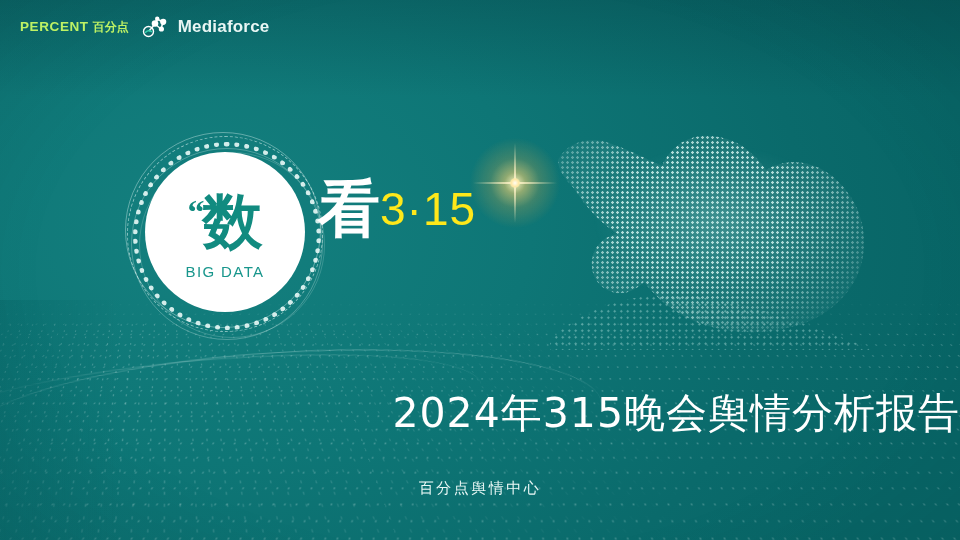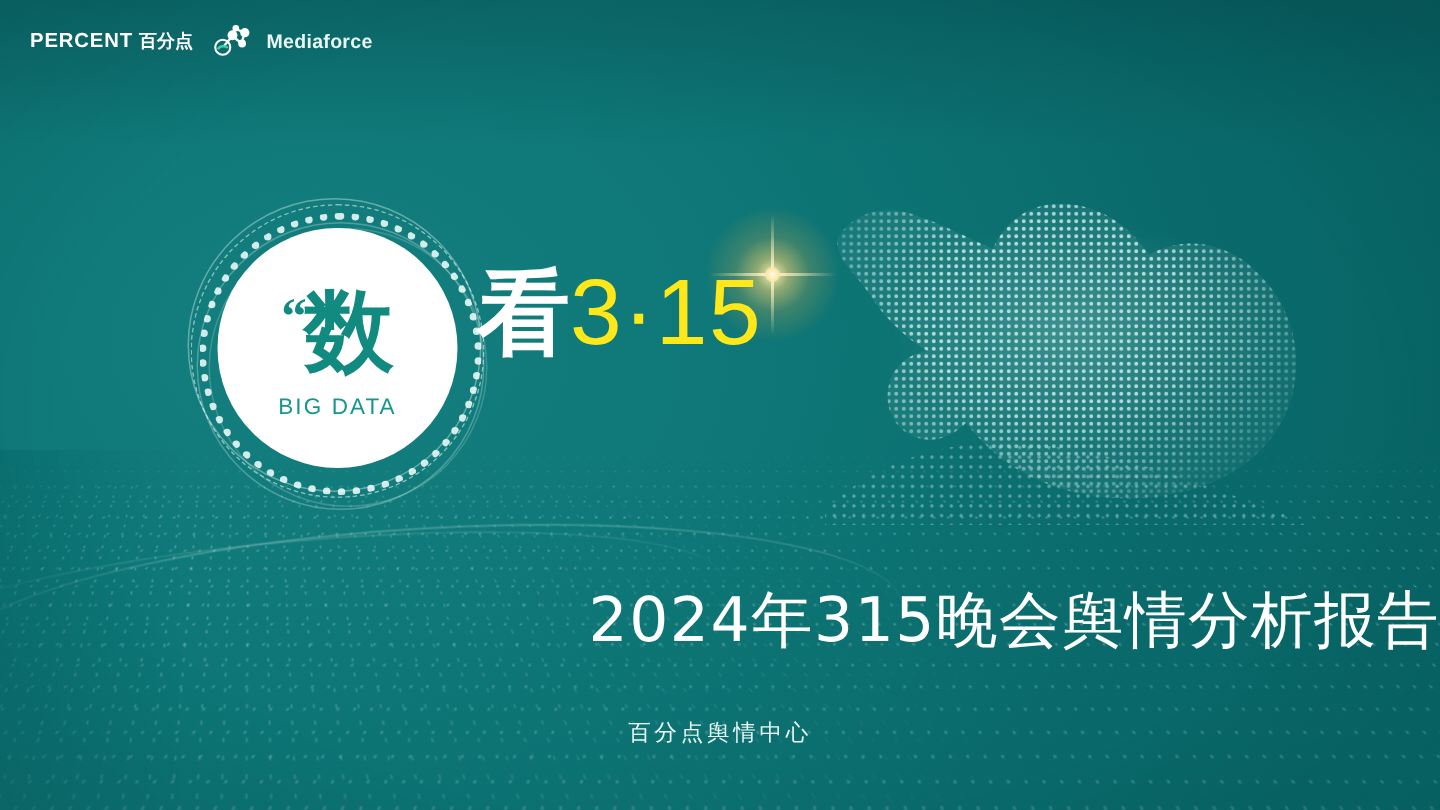--- a/index.html
+++ b/index.html
@@ -96,41 +96,41 @@
     top: 14px;
     display: flex;
     align-items: center;
     gap: 12px;
     height: 26px;
   }
   .brand-percent {
     display: flex;
     align-items: baseline;
     gap: 4px;
-    color: #ffffff;
+    color: #bef264;
   }
   .brand-percent .en {
     font-size: 13.5px;
     font-weight: 700;
     letter-spacing: 0.6px;
   }
   .brand-percent .cn {
     font-size: 12px;
     font-weight: 700;
     letter-spacing: 0px;
   }
   .mf-logo {
     display: flex;
     align-items: center;
     gap: 7px;
   }
   .mf-mark { width: 30px; height: 22px; display:block; }
   .mf-name {
     color: #e9f6f4;
-    font-size: 13px;
+    font-size: 17px;
     font-weight: 700;
     letter-spacing: 0.2px;
   }
 
   
   .hand-wrap {
     position: absolute;
     left: 540px;
     top: 100px;
     width: 340px;
@@ -268,21 +268,21 @@
   }
   .hero .kan {
     color: #ffffff;
     font-size: 62px;
     font-weight: 700;
     font-family: "DejaVu Sans", "Liberation Sans", sans-serif;
     letter-spacing: 0;
   }
   .hero .num {
     color: #ffe81a;
-    font-size: 62px;
+    font-size: 46px;
     font-weight: 400;
     letter-spacing: 1px;
     font-family: "Liberation Sans", "DejaVu Sans", sans-serif;
   }
 
   
   .report-title {
     position: absolute;
     left: 0; right: 0;
     top: 386px;

